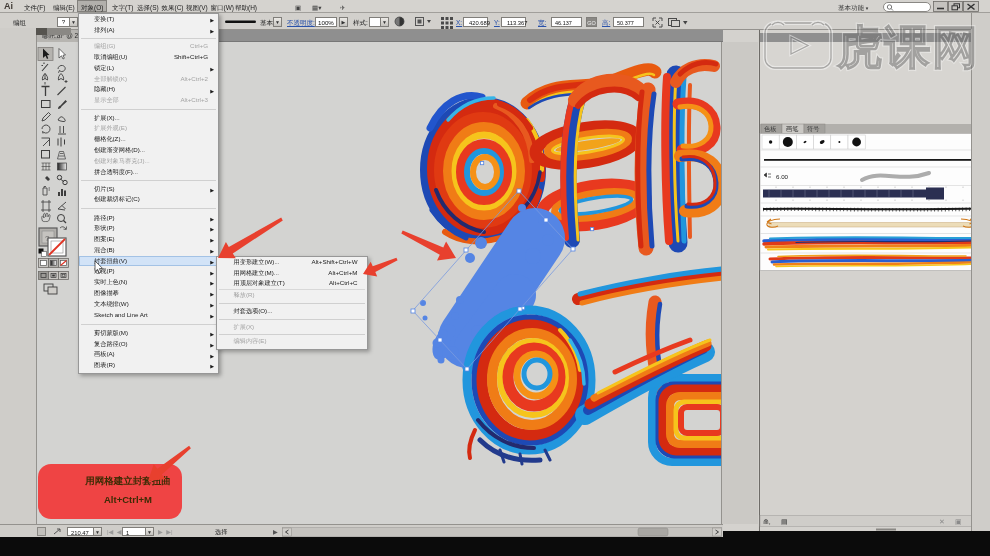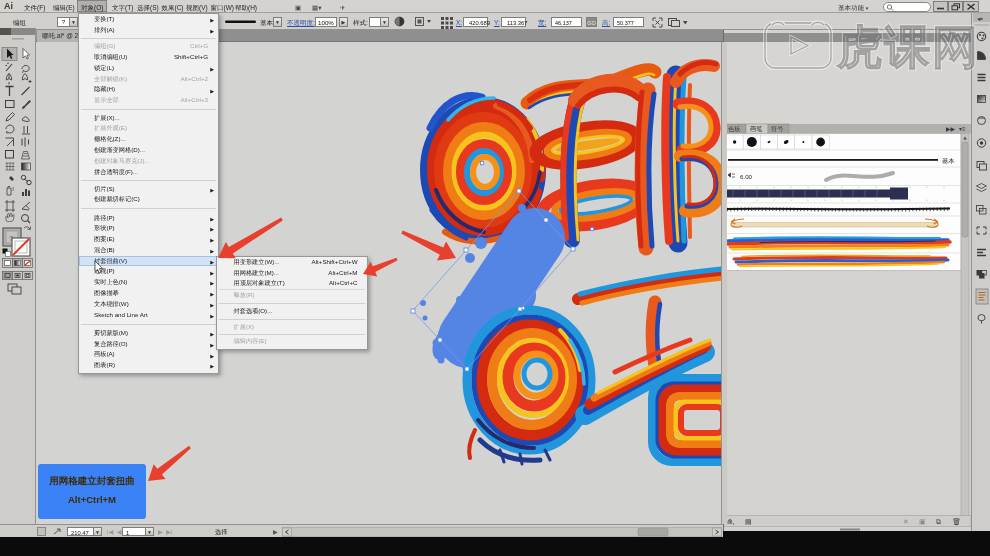--- a/index.html
+++ b/index.html
@@ -1,17 +1,17 @@
 <!DOCTYPE html>
 <html><head>
 <meta charset="utf-8">
 <style>
 html,body{margin:0;padding:0;}
 body{width:990px;height:556px;position:relative;overflow:hidden;font-family:"Liberation Sans",sans-serif;background:#d3d1cd;}
-.abs{position:absolute;}
+.abs{position:absolute;padding-left:36px;}
 #menubar{left:0;top:0;width:990px;height:13px;background:#d5d3cf;border-bottom:1px solid #a19f9b;box-sizing:border-box;}
 #menubar .m{position:absolute;top:3px;height:10px;line-height:10px;font-size:6.5px;color:#222;}
 #ailogo{position:absolute;left:4px;top:1px;font-size:9px;font-weight:bold;color:#403a35;}
 #objsel{position:absolute;left:77px;top:0px;width:30px;height:12px;background:#b2b0ac;border:1px solid #83817d;box-sizing:border-box;}
 #ctrlbar{left:0;top:13px;width:990px;height:17px;background:#d2d0cc;border-bottom:1px solid #94928e;box-sizing:border-box;}
 #ctrlbar .t{position:absolute;font-size:6.5px;color:#222;top:6px;}
 #ctrlbar .blue{color:#2a52aa;text-decoration:underline;}
 .ibox{position:absolute;background:#fff;border:1px solid #807e7a;font-size:6.2px;color:#111;box-sizing:border-box;line-height:8px;}
 .dbtn{position:absolute;background:linear-gradient(#eceae6,#c5c3bf);border:1px solid #807e7a;box-sizing:border-box;font-size:5px;text-align:center;color:#333;}
 #tabbar{left:36px;top:30px;width:687px;height:12px;background:#8f8f8f;border-bottom:1px solid #777;box-sizing:border-box;}
@@ -37,21 +37,21 @@
 .sep4{height:1px;background:#d0d0d0;margin:3.15px 2px;}
 .sep5{height:1px;background:#d0d0d0;margin:3.2px 2px;}
 .sepA{height:1px;background:#d8d8d8;margin:0.1px 2px;}
 .sepB{height:1px;background:#d0d0d0;margin:2.45px 2px;}
 .sepC{height:1px;background:#d0d0d0;margin:1.9px 2px;}
 .sepD{height:1px;background:#d0d0d0;margin:1.65px 2px;}
 #submenu{left:215.5px;top:255.5px;width:150px;background:#f1f1f1;border:1px solid #979797;box-shadow:2px 2px 4px rgba(0,0,0,0.3);padding:0.8px 0 2px 0;z-index:51;}
 .si{position:relative;height:10.5px;line-height:10.5px;font-size:6.2px;color:#1a1a1a;padding-left:17px;white-space:nowrap;}
 .si .sc{position:absolute;right:9px;top:0;}
 .si.g{color:#a3a3a3;}
-#tooltip{left:38px;top:464px;width:108px;height:55px;background:#3b82f6;border-radius:3px;z-index:60;}
+#tooltip{left:38px;top:464px;width:108px;height:55px;background:#ef4444;border-radius:13px;z-index:60;}
 #tooltip div{text-align:center;font-weight:bold;color:#3d2c05;}
 .z{z-index:70;position:absolute;}
 </style>
 </head>
 <body>
 <div class="abs" id="canvas">
 <svg width="685" height="482" viewBox="36 42 685 482" style="position:absolute;left:0;top:0;">
 <g fill="none" stroke-linecap="round">
 
   <g>

